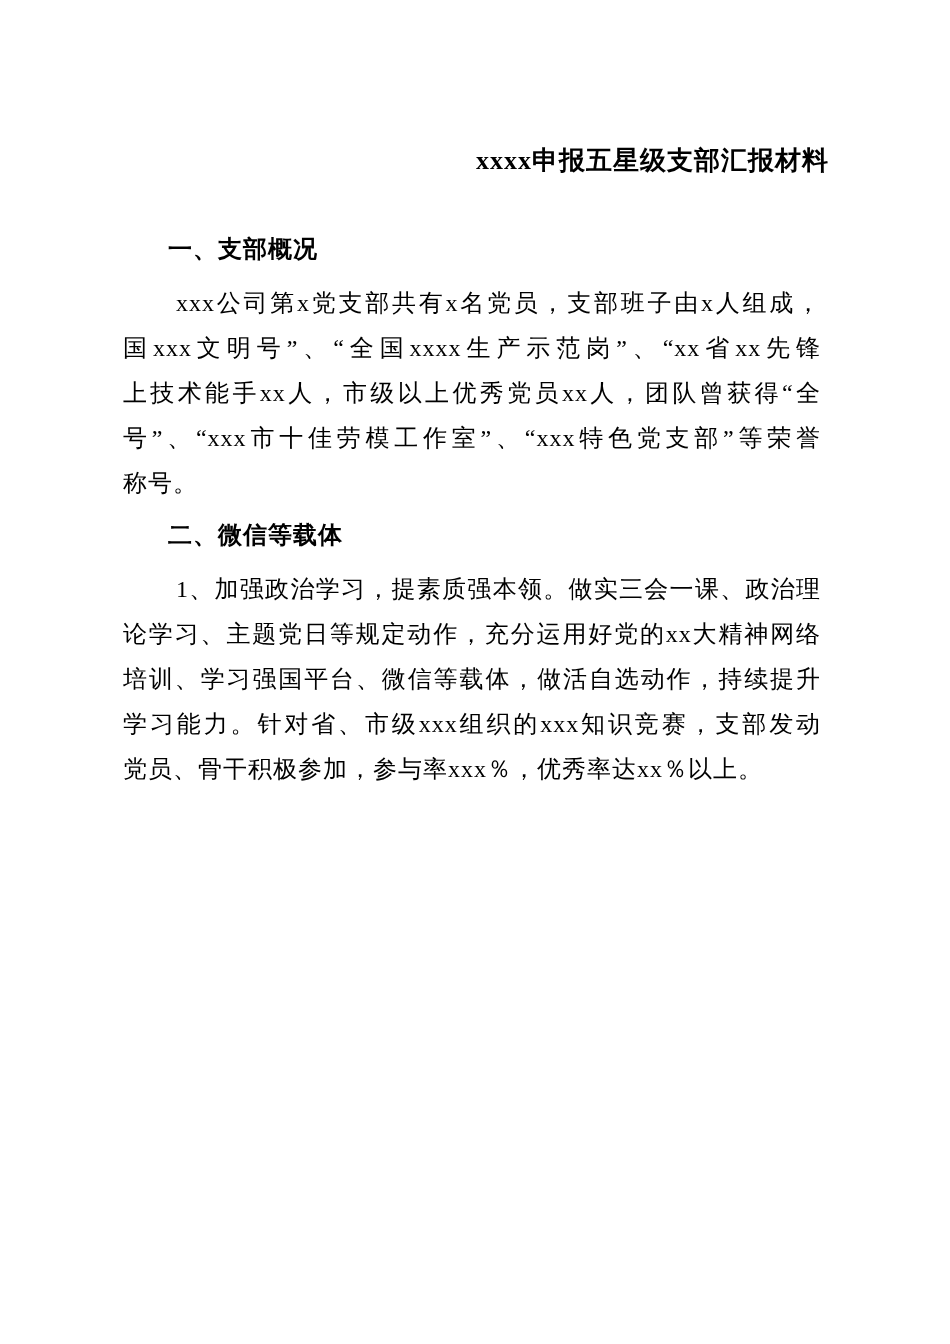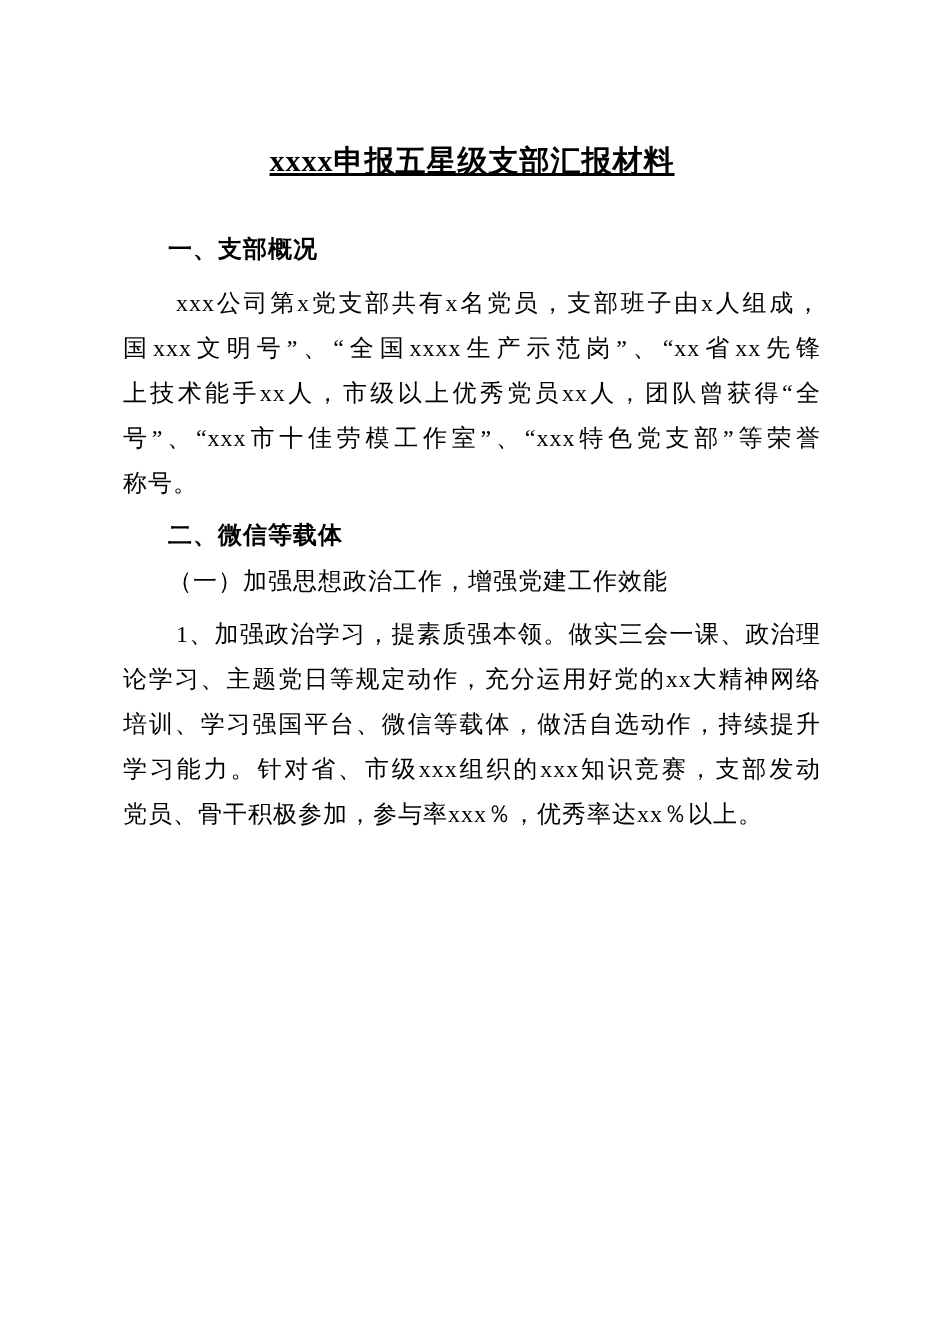--- a/index.html
+++ b/index.html
@@ -11,26 +11,25 @@
     overflow:hidden;
   }
   .content{
     position:absolute;
     left:115px;top:138px;
     width:714px;
   }
   .doc-title{
     font-family:"Liberation Serif","DejaVu Serif",serif;
     font-weight:bold;
-    font-size:30px;
+    font-size:26px;
     line-height:46px;
-    text-align:center;
+    text-align:right;
     letter-spacing:1px;
     white-space:nowrap;
-    text-decoration:underline;
   }
   .heading-black{
     font-family:Liberation Mono, monospace;
     font-weight:bold;
     font-size:24px;
     line-height:45px;
     text-indent:53px;
     letter-spacing:1px;
   }
   .heading-gap{margin-top:44px;}
@@ -69,21 +68,20 @@
       <div class="line indent">xxx公司第x党支部共有x名党员，支部班子由x人组成，</div>
       <div class="line">国xxx文明号”、“全国xxxx生产示范岗”、“xx省xx先锋</div>
       <div class="line">上技术能手xx人，市级以上优秀党员xx人，团队曾获得“全</div>
       <div class="line">号”、“xxx市十佳劳模工作室”、“xxx特色党支部”等荣誉</div>
       <div class="line last">称号。</div>
     </div>
 
 
     <div class="heading-black">二、微信等载体</div>
 
-    <div class="subheading">（一）加强思想政治工作，增强党建工作效能</div>
 
     <div class="para">
       <div class="line indent">1、加强政治学习，提素质强本领。做实三会一课、政治理</div>
       <div class="line">论学习、主题党日等规定动作，充分运用好党的xx大精神网络</div>
       <div class="line">培训、学习强国平台、微信等载体，做活自选动作，持续提升</div>
       <div class="line">学习能力。针对省、市级xxx组织的xxx知识竞赛，支部发动</div>
       <div class="line last">党员、骨干积极参加，参与率xxx％，优秀率达xx％以上。</div>
     </div>
 
   </div>

